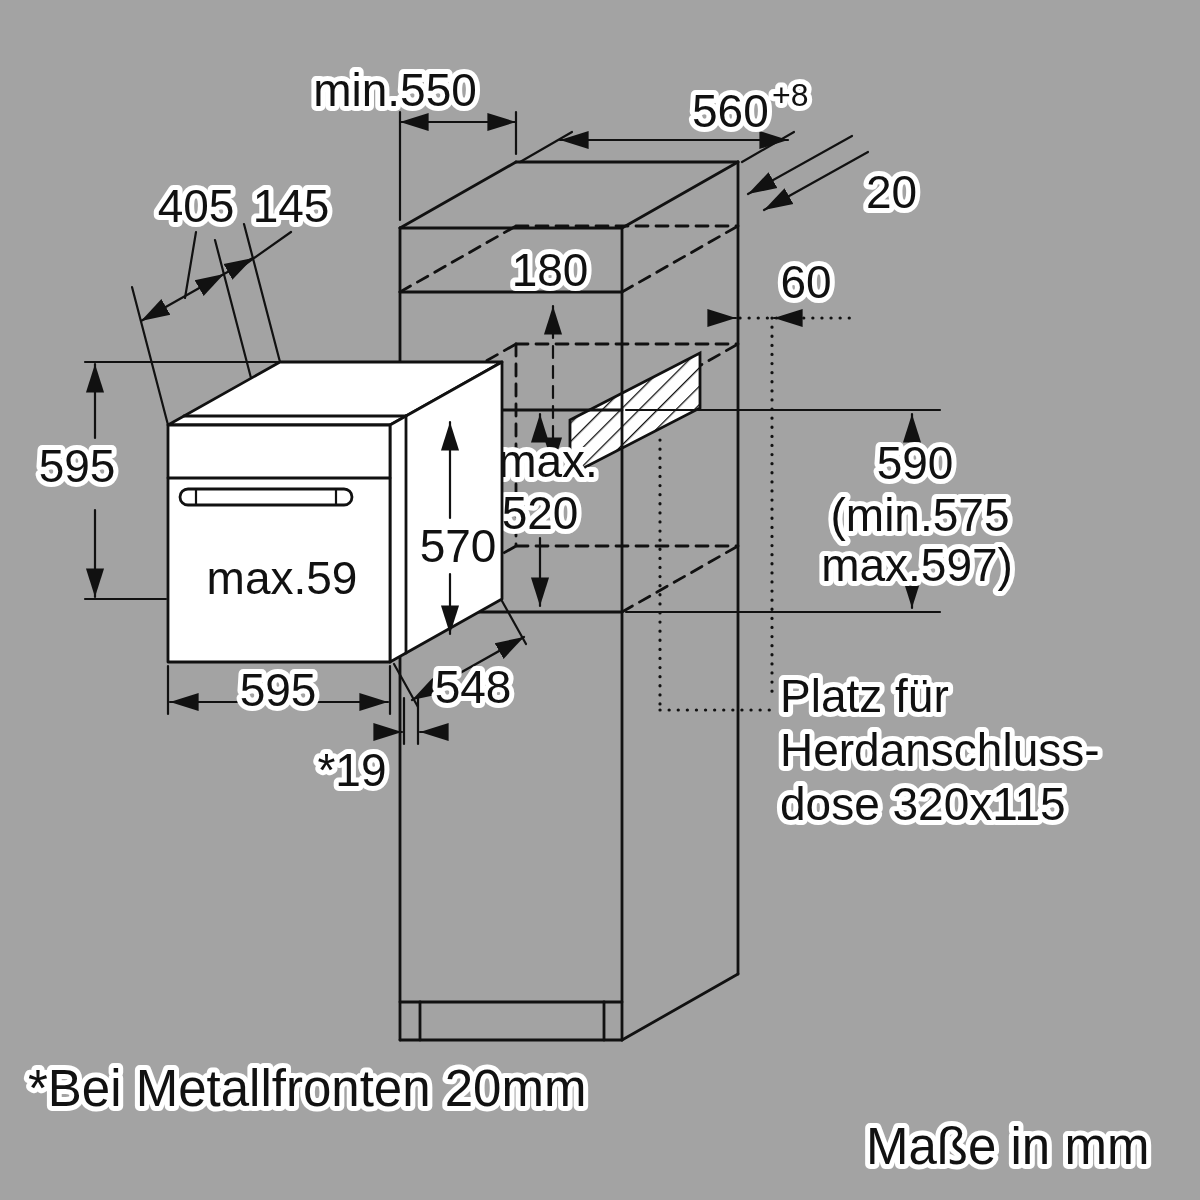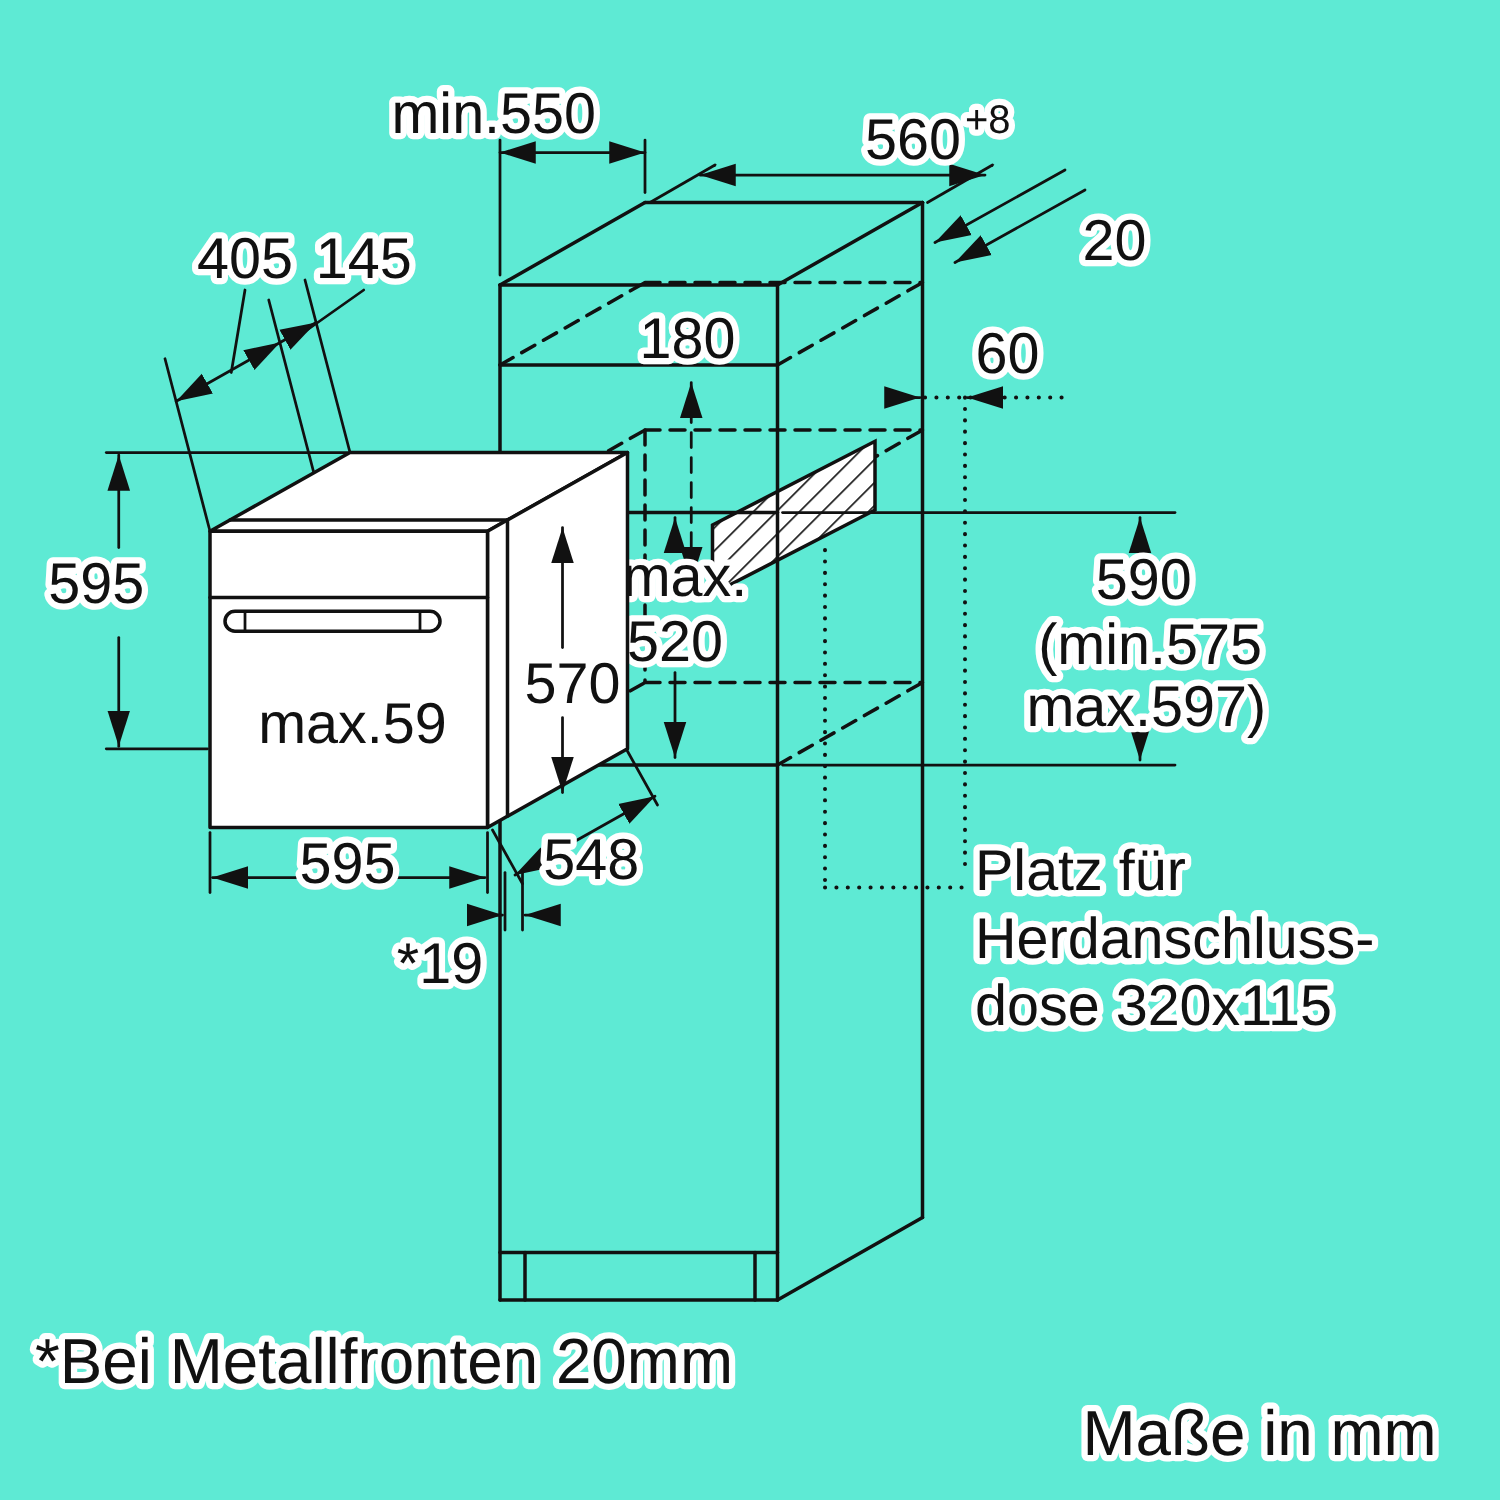--- a/index.html
+++ b/index.html
@@ -1,16 +1,16 @@
 <!DOCTYPE html>
 <html><head>
 <meta charset="utf-8">
 <style>
   html,body { margin:0; padding:0; background:#ffffff; }
-  .stage { width:1200px; height:1200px; background:#5eead4; position:relative; }
+  .stage { width:1200px; height:1200px; background:#a3a3a3; position:relative; }
   svg { display:block; }
   .ln    { fill:none; stroke:#111111; stroke-width:2.8; stroke-linecap:round; stroke-linejoin:round; }
   .thin  { stroke-width:2.2; }
   .dash  { stroke-dasharray:12 8; }
   .dot   { stroke-dasharray:0.1 9; stroke-linecap:round; stroke-width:3.2; }
   .solid { fill:#ffffff; }
   .hatchbox { fill:url(#hatch); stroke:#111111; stroke-width:2.8; }
   .lbl { font-family:"Liberation Sans", sans-serif; font-size:46px; fill:#111111;
          paint-order:stroke; stroke:#ffffff; stroke-width:10px; stroke-linejoin:round; }
   .sm  { font-size:32px; }

